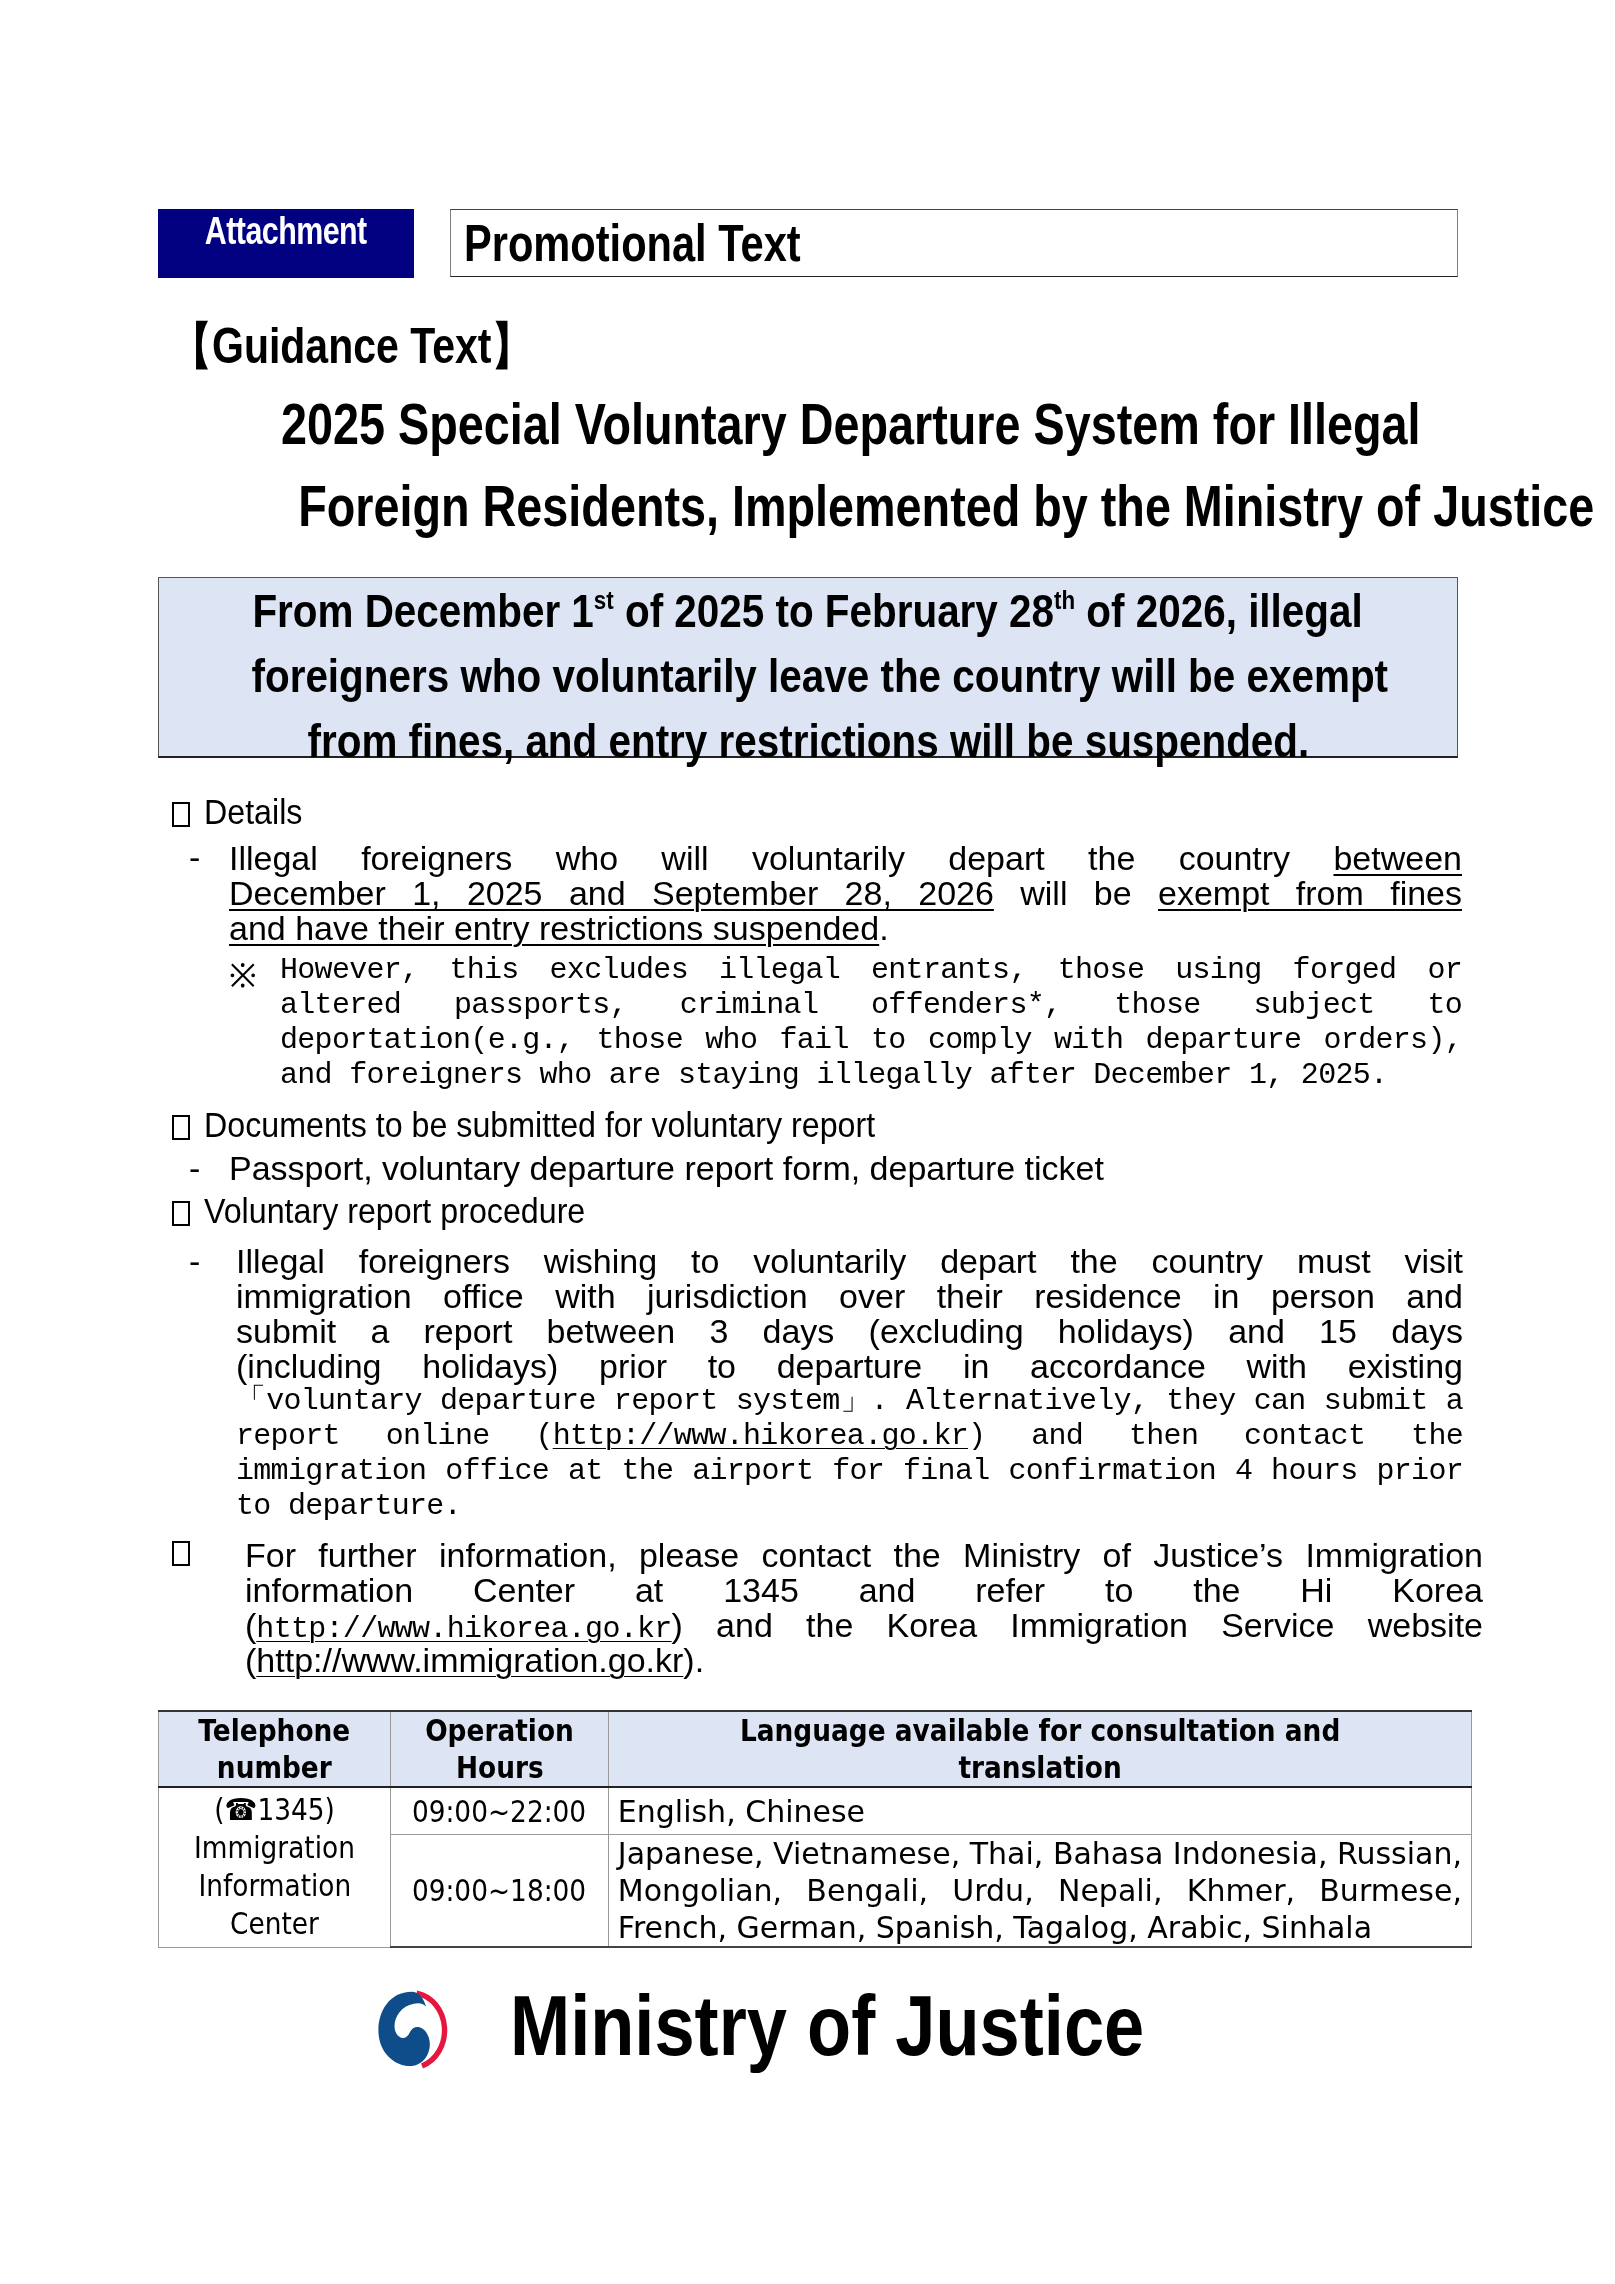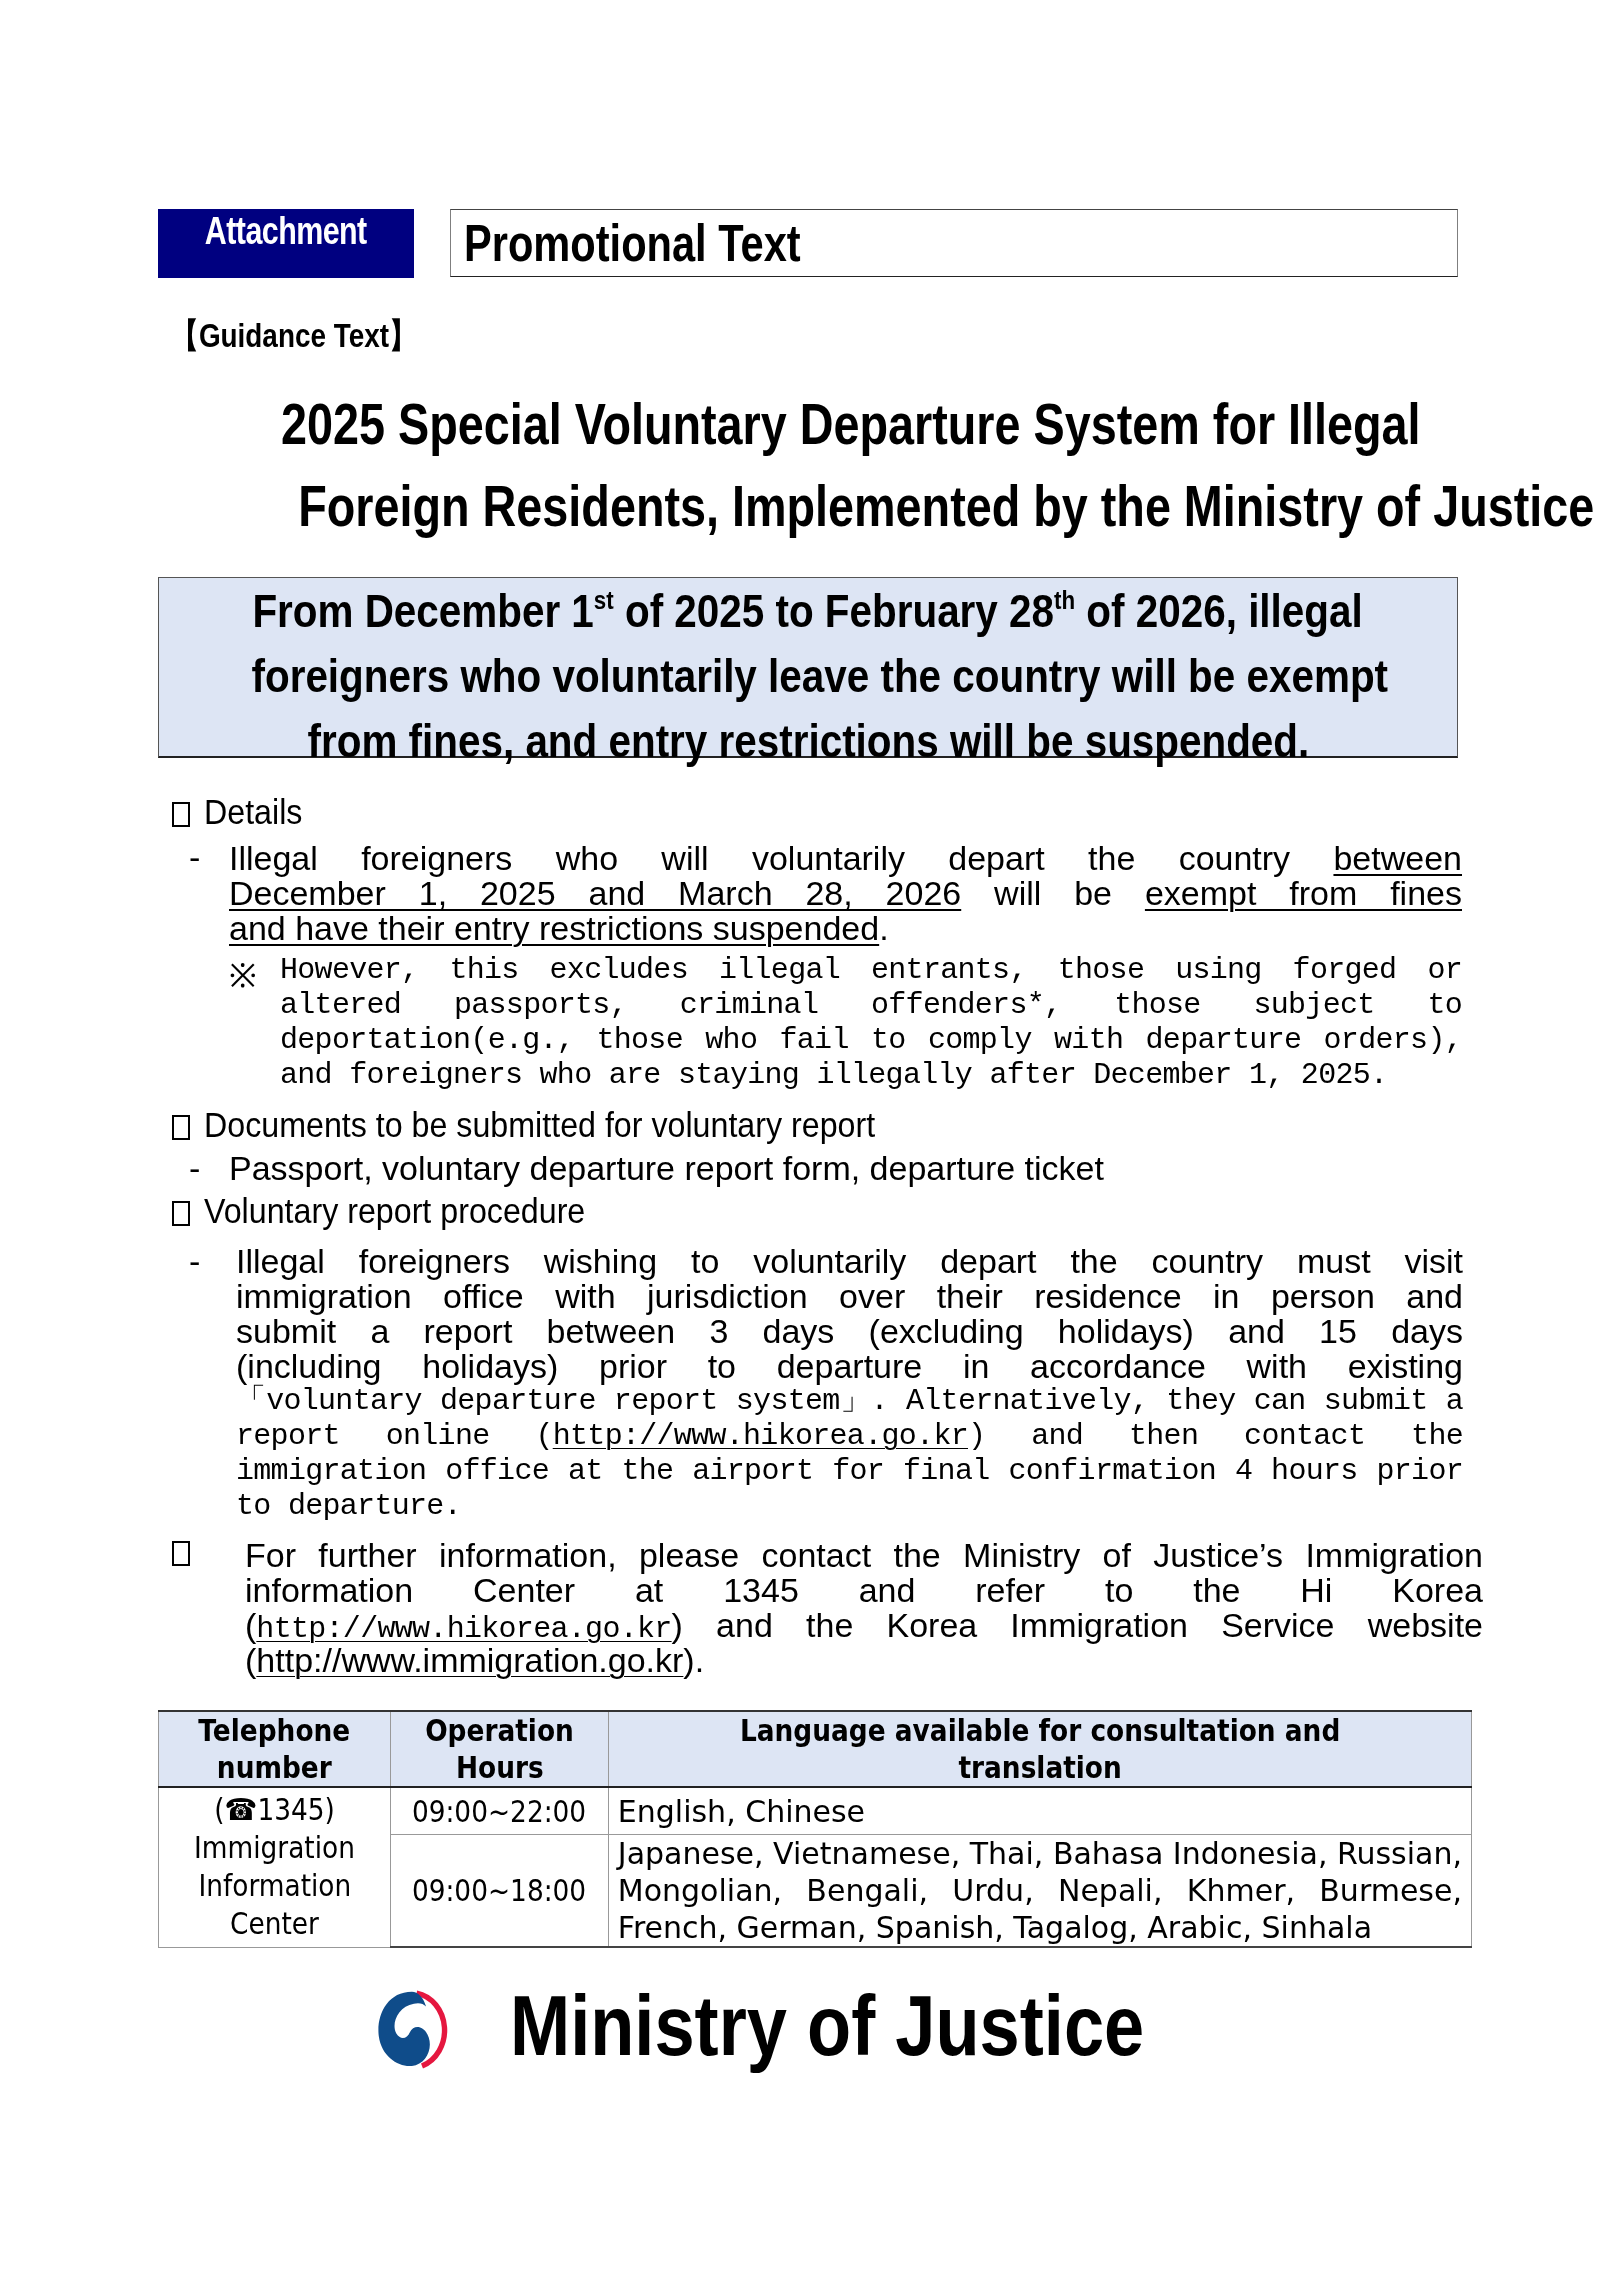--- a/index.html
+++ b/index.html
@@ -5,21 +5,21 @@
   html, body { margin: 0; padding: 0; background: #ffffff; }
   body { width: 1616px; height: 2284px; position: relative; font-family: "Liberation Sans", sans-serif; color: #000; overflow: hidden; }
   .page { position: absolute; left: 0; top: 0; width: 1616px; height: 2284px; }
 
   
   .attach-badge { position: absolute; left: 158px; top: 209px; width: 256px; height: 69px; background: #000080; color: #fff; font-family: "Liberation Sans", sans-serif; font-weight: bold; font-size: 39px; display: flex; justify-content: center; transform-origin: center; letter-spacing: -0.7px; }
   .attach-badge span { display: inline-block; transform: scaleX(0.78); }
   .promo-box { position: absolute; left: 450px; top: 209px; width: 1008px; height: 68px; border: 1.3px solid #7f7f7f; border-bottom-color: #222; border-top-color: #444; box-sizing: border-box; display: flex; align-items: center; padding-left: 13px; }
   .promo-box span { font-weight: bold; font-size: 52px; display: inline-block; transform: scaleX(0.8); transform-origin: left center; }
 
-  .guidance { position: absolute; left: 171px; top: 313px; font-weight: bold; font-size: 34px; }
+  .guidance { position: absolute; left: 171px; top: 313px; font-weight: bold; font-size: 50px; }
   .guidance span { display: inline-block; transform: scaleX(0.82); transform-origin: left center; }
 
   .title { position: absolute; left: 156px; width: 1304px; text-align: center; font-weight: bold; font-size: 57px; line-height: 1; }
   .title span { display: inline-block; transform: scaleX(0.82); transform-origin: center center; white-space: nowrap; }
   .title.l1 { top: 396px; }
   .title.l2 { top: 478px; }
 
   .highlight { position: absolute; left: 158px; top: 577px; width: 1300px; height: 181px; background: #dde5f4; border: 1.3px solid #555; border-bottom: 2px solid #222; box-sizing: border-box; }
   .hl-line { position: absolute; left: 0; width: 100%; text-align: center; font-weight: bold; font-size: 47px; line-height: 1; }
   .hl-line span.inner { display: inline-block; transform: scaleX(0.86); transform-origin: center; white-space: nowrap; }
@@ -86,21 +86,21 @@
     <div class="hl-line b"><span class="inner">foreigners who voluntarily leave the country will be exempt</span></div>
     <div class="hl-line c"><span class="inner">from fines, and entry restrictions will be suspended.</span></div>
   </div>
 
   <div class="sec" style="left:172px; top:794px;">
     <span class="box-icon"></span><span class="sec-label">Details</span>
   </div>
   <div class="dash" style="left:189px; top:838px;">-</div>
   <div class="para" style="left:229px; top:841px; width:1233px;">
     <span class="jline"><span>Illegal foreigners who will voluntarily depart the country </span><span class="u">between</span></span>
-    <span class="jline"><span class="u">December 1, 2025 and March 28, 2026</span><span> will be </span><span class="u">exempt from fines</span></span>
+    <span class="jline"><span class="u">December 1, 2025 and September 28, 2026</span><span> will be </span><span class="u">exempt from fines</span></span>
     <span class="jline last"><span class="u">and have their entry restrictions suspended</span><span>.</span></span>
   </div>
   <div class="dash mono" style="left:229px; top:952px; font-size:33px;">※</div>
   <div class="para mono" style="left:280px; top:953px; width:1182px;">
     <span class="jline">However, this excludes illegal entrants, those using forged or</span>
     <span class="jline">altered passports, criminal offenders*, those subject to</span>
     <span class="jline">deportation(e.g., those who fail to comply with departure orders),</span>
     <span class="jline last">and foreigners who are staying illegally after December 1, 2025.</span>
   </div>
 

